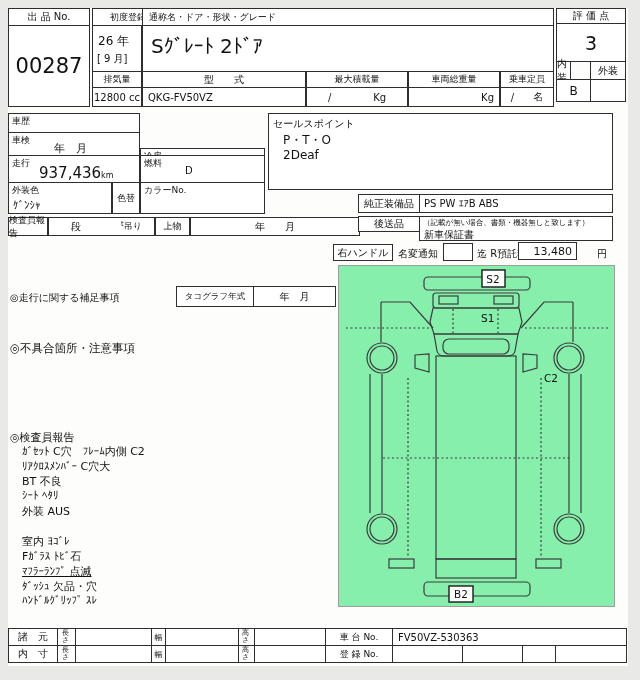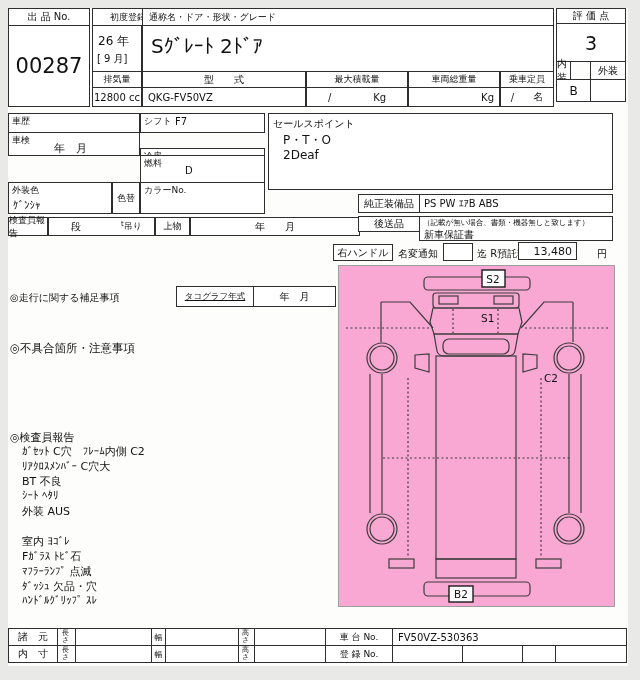--- a/index.html
+++ b/index.html
@@ -61,31 +61,31 @@
   <div class="cell ctr f19" style="left:556px;top:23px;width:70px;height:39px;">3</div>
   <div class="cell ctr f10" style="left:556px;top:61px;width:15px;height:19px;">内装</div>
   <div class="cell ctr f10" style="left:590px;top:61px;width:36px;height:19px;">外装</div>
   <div class="cell ctr f12" style="left:556px;top:79px;width:35px;height:23px;">B</div>
   <div class="cell ctr f12" style="left:590px;top:79px;width:36px;height:23px;"></div>
 
   <div class="cell" style="left:8px;top:113px;width:132px;height:20px;">
     <span class="tag">車歴</span>
     <span class="nb f11" style="left:50px;top:4px;"></span>
   </div>
-  <div class="cell" style="left:140px;top:113px;width:125px;height:20px;">
-    <span class="tag">シフト</span>
-    <span class="nb f13" style="left:34px;top:2px;">F7</span>
-  </div>
   <div class="cell" style="left:8px;top:132px;width:132px;height:24px;">
     <span class="tag">車検</span>
     <span class="nb f11" style="left:45px;top:8px;">年　月</span>
   </div>
   <div class="cell" style="left:140px;top:148px;width:125px;height:24px;">
     <span class="tag">冷房</span>
     <span class="nb f13" style="left:38px;top:6px;">AAC</span>
+  </div>
+  <div class="cell" style="left:8px;top:155px;width:132px;height:28px;">
+    <span class="tag">走行</span>
+    <span class="nb" style="left:30px;top:8px;font-size:15px;"><span>937,436</span><span class="unit-sub">km</span></span>
   </div>
   <div class="cell" style="left:8px;top:182px;width:104px;height:32px;">
     <span class="tag">外装色</span>
     <span class="nb f11" style="left:4px;top:16px;">ｹﾞﾝｼｬ</span>
   </div>
   <div class="cell" style="left:140px;top:155px;width:125px;height:28px;">
     <span class="tag">燃料</span>
     <span class="nb f13" style="left:44px;top:9px;">D</span>
   </div>
   <div class="cell ctr f9" style="left:112px;top:182px;width:28px;height:32px;">色替</div>
@@ -118,38 +118,38 @@
   </div>
 
   <div class="cell ctr f10" style="left:333px;top:244px;width:60px;height:17px;">右ハンドル</div>
   <div class="nb f10" style="left:398px;top:247px;">名変通知</div>
   <div class="cell ctr f10" style="left:443px;top:243px;width:30px;height:18px;"></div>
   <div class="nb f10" style="left:477px;top:247px;">迄 R預託額</div>
   <div class="cell f11" style="left:518px;top:242px;width:59px;height:18px;display:flex;align-items:center;justify-content:flex-end;padding-right:4px;">13,480</div>
   <div class="nb f10" style="left:597px;top:247px;">円</div>
 
   <div class="nb" style="left:10px;top:291px;font-size:10px;">◎走行に関する補足事項</div>
-  <div class="cell ctr" style="left:176px;top:286px;width:78px;height:21px;font-size:8.5px;text-decoration:underline;">タコグラフ年式</div>
+  <div class="cell ctr" style="left:176px;top:286px;width:78px;height:21px;font-size:8.5px;">タコグラフ年式</div>
   <div class="cell ctr f10" style="left:253px;top:286px;width:83px;height:21px;">年　月</div>
 
   <div class="nb" style="left:10px;top:341px;font-size:11.5px;">◎不具合箇所・注意事項</div>
 
   <div class="nb f11" style="left:10px;top:430px;">◎検査員報告</div>
   <div class="item" style="top:444px;">ｶﾞｾｯﾄ C穴　ﾌﾚｰﾑ内側 C2</div>
   <div class="item" style="top:459px;">ﾘｱｸﾛｽﾒﾝﾊﾞｰ C穴大</div>
   <div class="item" style="top:474px;">BT 不良</div>
   <div class="item" style="top:489px;">ｼｰﾄ ﾍﾀﾘ</div>
   <div class="item" style="top:504px;">外装 AUS</div>
   <div class="item" style="top:534px;">室内 ﾖｺﾞﾚ</div>
   <div class="item" style="top:549px;">Fｶﾞﾗｽ ﾄﾋﾞ石</div>
-  <div class="item" style="top:564px;">ﾏﾌﾗｰﾗﾝﾌﾟ 点滅</div>
+  <div class="item" style="top:564px;text-decoration:underline;">ﾏﾌﾗｰﾗﾝﾌﾟ 点滅</div>
   <div class="item" style="top:579px;">ﾀﾞｯｼｭ 欠品・穴</div>
   <div class="item" style="top:594px;">ﾊﾝﾄﾞﾙｸﾞﾘｯﾌﾟ ｽﾚ</div>
 
-  <div style="position:absolute;left:338px;top:265px;width:277px;height:342px;background:#f9a8d4;border:1px solid #9e9e9e;text-align:right;">
+  <div style="position:absolute;left:338px;top:265px;width:277px;height:342px;background:#86efac;border:1px solid #9e9e9e;text-align:right;">
     <svg width="275" height="340" viewBox="0 0 275 340">
       <g stroke="#3c3c3c" fill="none" stroke-width="1.2">
         <rect x="85" y="11" width="106" height="13" rx="4"></rect>
         <rect x="94" y="27" width="86" height="15" rx="3"></rect>
         <rect x="100" y="30" width="19" height="8"></rect>
         <rect x="155" y="30" width="19" height="8"></rect>
         <path d="M94,42 L180,42 L183,56 L179,68 L95,68 L91,56 Z"></path>
         <path d="M95,68 L179,68 L176,85 Q175,90 168,90 L106,90 Q99,90 98,85 Z"></path>
         <rect x="104" y="73" width="66" height="15" rx="6"></rect>
         <path stroke-dasharray="2,2.5" d="M114,43 V67 M159,43 V67"></path>

